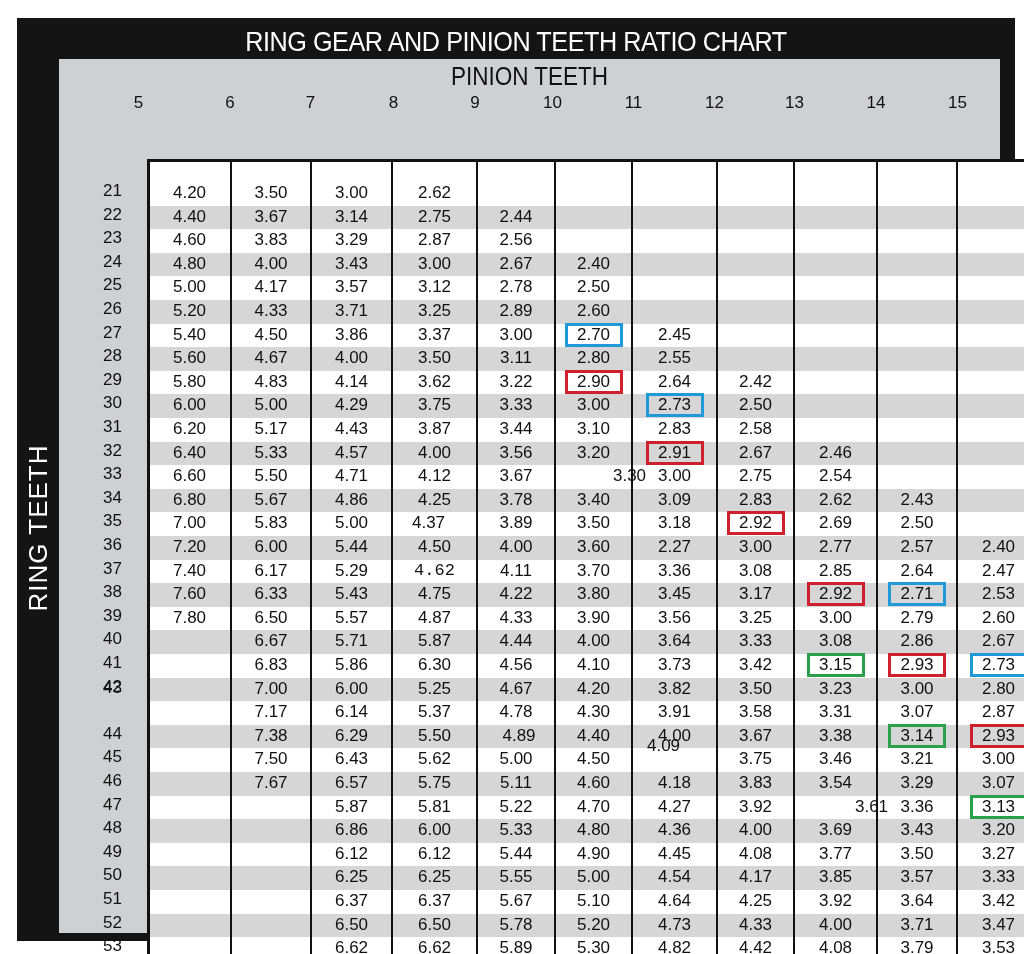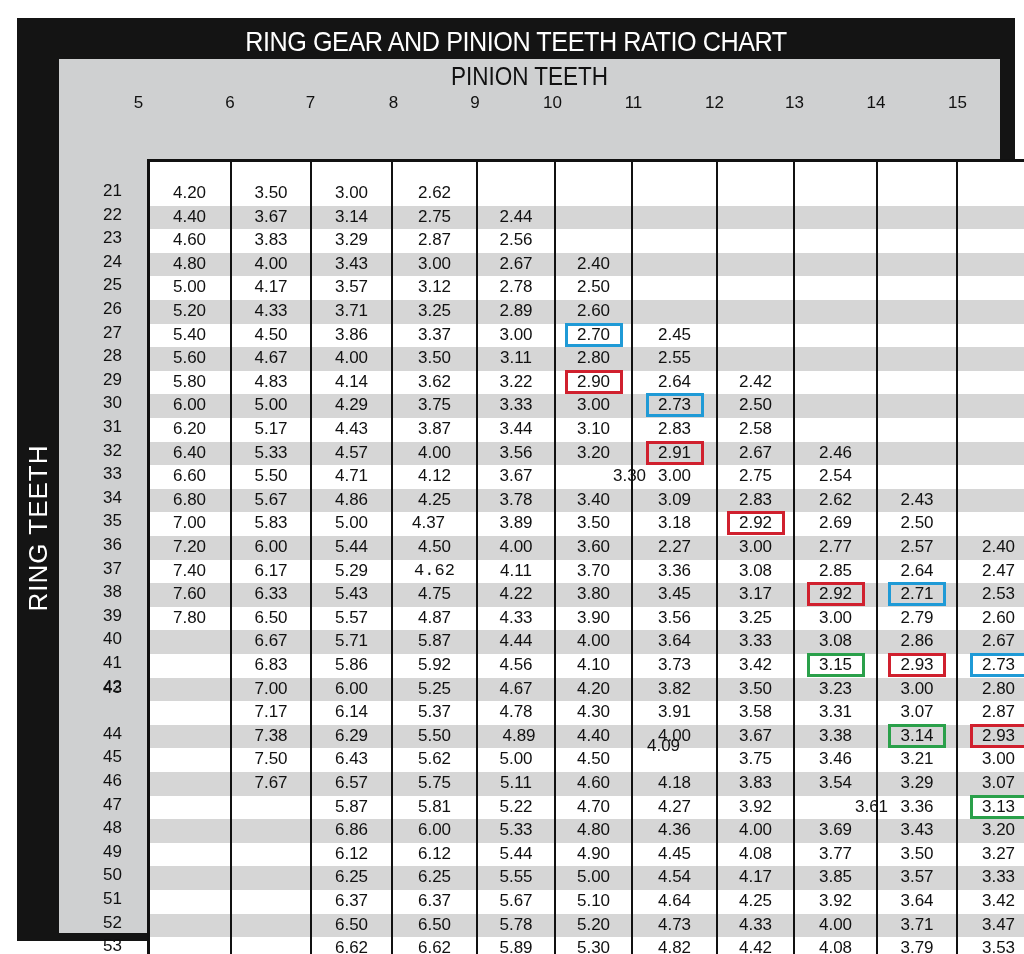--- a/index.html
+++ b/index.html
@@ -291,21 +291,21 @@
         <div class="cell" style="left: 242px; width: 85px; top: 468.4px;">5.87</div>
         <div class="cell" style="left: 327px; width: 78px; top: 468.4px;">4.44</div>
         <div class="cell" style="left: 405px; width: 77px; top: 468.4px;">4.00</div>
         <div class="cell" style="left: 482px; width: 85px; top: 468.4px;">3.64</div>
         <div class="cell" style="left: 567px; width: 77px; top: 468.4px;">3.33</div>
         <div class="cell" style="left: 644px; width: 83px; top: 468.4px;">3.08</div>
         <div class="cell" style="left: 727px; width: 80px; top: 468.4px;">2.86</div>
         <div class="cell" style="left: 807px; width: 83px; top: 468.4px;">2.67</div>
         <div class="cell" style="left: 81px; width: 80px; top: 492px;">6.83</div>
         <div class="cell" style="left: 161px; width: 81px; top: 492px;">5.86</div>
-        <div class="cell" style="left: 242px; width: 85px; top: 492px;">5.92</div>
+        <div class="cell" style="left: 242px; width: 85px; top: 492px;">6.30</div>
         <div class="cell" style="left: 327px; width: 78px; top: 492px;">4.56</div>
         <div class="cell" style="left: 405px; width: 77px; top: 492px;">4.10</div>
         <div class="cell" style="left: 482px; width: 85px; top: 492px;">3.73</div>
         <div class="cell" style="left: 567px; width: 77px; top: 492px;">3.42</div>
         <div class="cell hl" style="border-color: rgb(42, 160, 74); width: 58px; height: 24px; left: 656.5px; top: 491px;">3.15</div>
         <div class="cell hl" style="border-color: rgb(208, 32, 46); width: 58px; height: 24px; left: 738px; top: 491px;">2.93</div>
         <div class="cell hl" style="border-color: rgb(31, 154, 214); width: 58px; height: 24px; left: 819.5px; top: 491px;">2.73</div>
         <div class="cell" style="left: 81px; width: 80px; top: 515.6px;">7.00</div>
         <div class="cell" style="left: 161px; width: 81px; top: 515.6px;">6.00</div>
         <div class="cell" style="left: 242px; width: 85px; top: 515.6px;">5.25</div>

